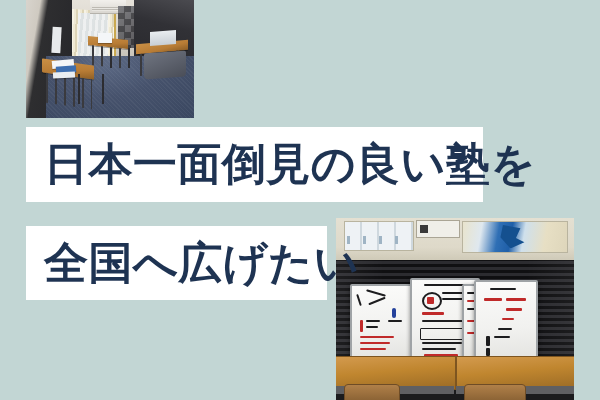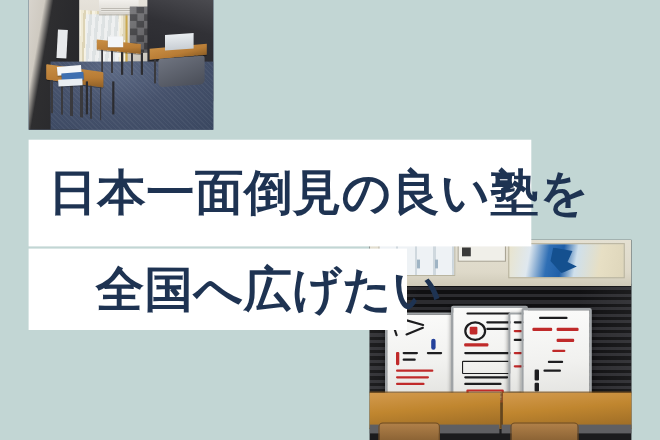--- a/index.html
+++ b/index.html
@@ -231,28 +231,27 @@
   .text-band {
     position: absolute;
     background: #ffffff;
     display: flex;
     align-items: center;
   }
   #band-line1 {
     left: 26px;
     top: 127px;
     width: 457px;
-    height: 97px;
+    height: 75px;
   }
   #band-line2 {
     left: 26px;
     top: 226px;
     width: 301px;
     height: 74px;
-    padding-left: 43px;
   }
   .headline {
     font-family: "Liberation Serif", "DejaVu Serif", serif;
     font-weight: 700;
     color: #1e3352;
     white-space: nowrap;
     letter-spacing: 0.01em;
   }
   #headline-1 {
     font-size: 44px;

